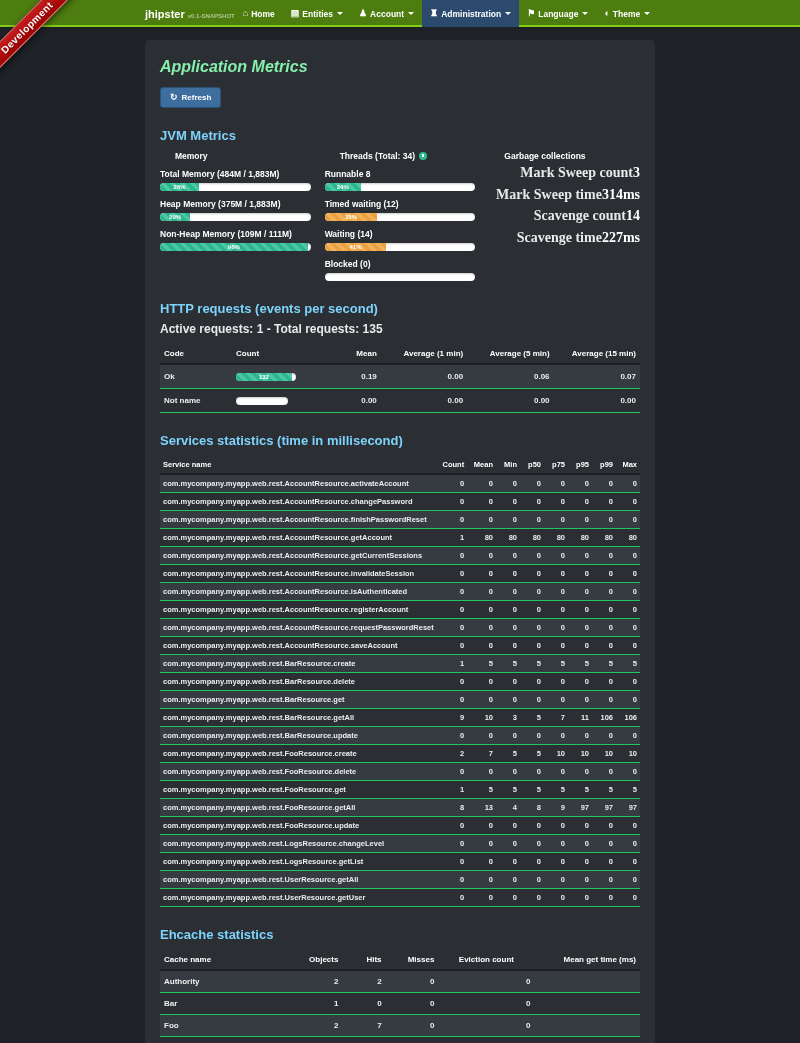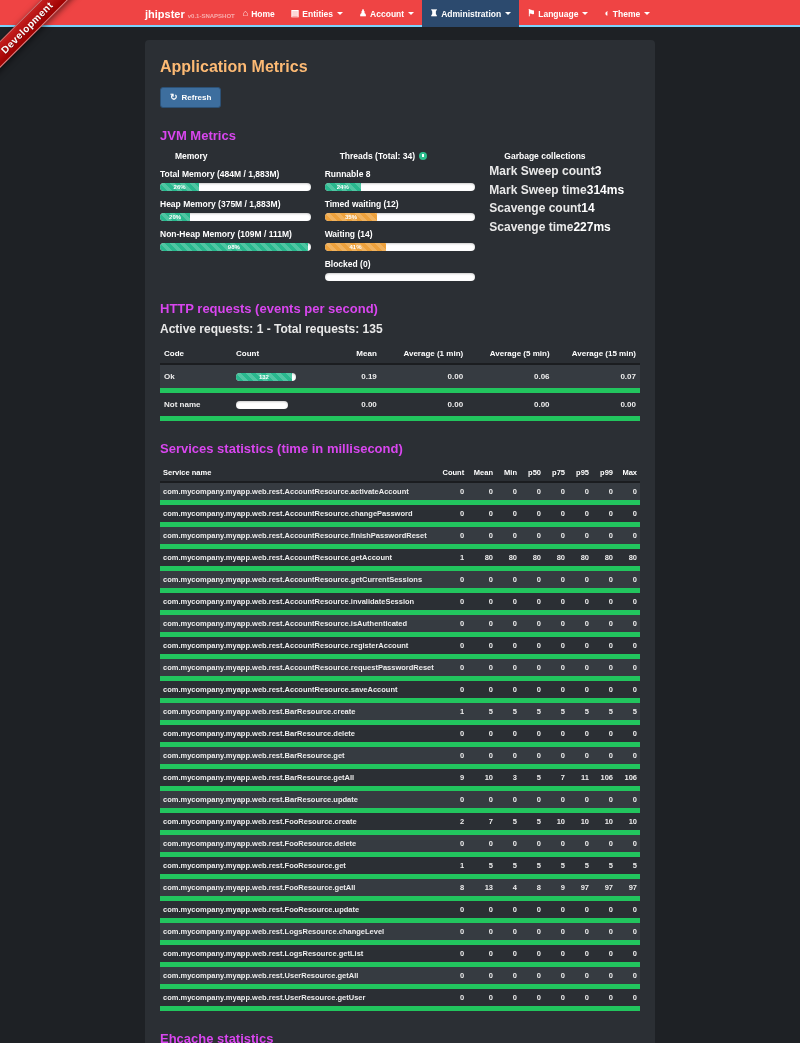--- a/index.html
+++ b/index.html
@@ -18,68 +18,68 @@
     transform:rotate(-45deg);
     background:linear-gradient(#c41e1e,#9e0000);
     color:#fff;font-weight:bold;font-size:10px;letter-spacing:.5px;
     text-align:center;padding:3px 0;
     border-top:1px solid rgba(255,255,255,.45);
     border-bottom:1px solid rgba(255,255,255,.45);
     box-shadow:0 2px 6px rgba(0,0,0,.55);
     text-shadow:0 1px 1px rgba(0,0,0,.4);
   }
   
-  .navbar{height:27px;background:#ef4444;border-bottom:2px solid #7dd3fc;}
+  .navbar{height:27px;background:#4d7c0f;border-bottom:2px solid #84cc16;}
   .nav-container{width:510px;margin:0 auto;height:27px;display:flex;justify-content:space-between;align-items:center;}
   .brand{display:flex;align-items:baseline;cursor:pointer;white-space:nowrap;}
   .brand-name{color:#fff;font-weight:bold;font-size:11px;}
   .brand-version{color:rgba(255,255,255,.55);font-size:6px;margin-left:3px;font-weight:bold;}
   .nav-menu{display:flex;height:27px;}
   .nav-item{display:flex;align-items:center;padding:0 8px;height:27px;color:#fff;font-size:8.5px;font-weight:bold;cursor:pointer;white-space:nowrap;}
   .nav-item.active{background:#2c4a6e;}
   .nav-icon{font-size:9px;margin-right:3px;line-height:1;}
   .caret{display:inline-block;width:0;height:0;border-left:3px solid transparent;border-right:3px solid transparent;border-top:3px solid #fff;margin-left:4px;}
   
   .panel{
     width:510px;margin:13px auto 0;
     background:#2b2f34;border-radius:4px;
     padding:10px 15px 16px;
   }
-  h1.page-title{font-size:16px;color:#fdba74;font-weight:bold;margin:8px 0 10px;}
+  h1.page-title{font-size:16px;color:#86efac;font-weight:bold;margin:8px 0 10px;font-style:italic;}
   .btn-refresh{
     display:inline-flex;align-items:center;gap:4px;
     background:#3d6e9e;border:1px solid #2c5176;border-radius:3px;
     color:#fff;font-size:8px;font-weight:bold;padding:5px 9px;cursor:pointer;
     font-family:"Liberation Sans",sans-serif;
   }
   .refresh-ic{font-size:9px;line-height:1;}
-  h2.section-title{font-size:13px;color:#d946ef;font-weight:bold;margin:20px 0 8px;}
+  h2.section-title{font-size:13px;color:#7dd3fc;font-weight:bold;margin:20px 0 8px;}
   
   .jvm-grid{display:grid;grid-template-columns:1fr 1fr 1fr;column-gap:14px;}
   .col-head{font-size:8.5px;font-weight:bold;color:#fff;margin-bottom:1px;display:flex;align-items:center;gap:4px;padding-left:15px;}
   .bar-label{font-size:8.5px;font-weight:bold;color:#fff;margin:8px 0 4px;}
   .progress{height:8px;background:#fff;border-radius:5px;overflow:hidden;box-shadow:inset 0 1px 2px rgba(0,0,0,.2);}
   .progress-bar{
     height:100%;display:flex;align-items:center;justify-content:center;
     font-size:6px;font-weight:bold;color:#fff;white-space:nowrap;
     background-size:10px 10px;
     background-image:linear-gradient(45deg,rgba(255,255,255,.18) 25%,transparent 25%,transparent 50%,rgba(255,255,255,.18) 50%,rgba(255,255,255,.18) 75%,transparent 75%,transparent);
   }
   .progress-bar.teal{background-color:#29b88e;}
   .progress-bar.orange{background-color:#eda13c;}
   .eye{display:inline-block;width:8px;height:8px;border-radius:50%;
     background:radial-gradient(circle at 50% 45%,#ffffff 0 1.3px,#2dbc8d 1.4px);cursor:pointer;}
-  .kv-row{display:flex;justify-content:flex-start;font-size:12px;font-weight:bold;color:#e9e9e9;line-height:1.55;}
+  .kv-row{display:flex;justify-content:flex-end;font-size:14px;font-weight:bold;color:#e9e9e9;line-height:1.55;font-family:Liberation Serif, serif;}
   .kv-val{color:#fff;}
   
   .summary{font-size:12px;font-weight:bold;color:#e9e9e9;margin:-2px 0 8px;}
   table.tbl{width:100%;border-collapse:collapse;table-layout:fixed;}
   table.tbl th{font-size:8px;color:#fff;font-weight:bold;padding:5px 4px;border-bottom:2px solid #1b1d20;}
   table.tbl td{font-size:8px;color:#ededed;font-weight:bold;padding:5px 4px;overflow:hidden;white-space:nowrap;}
-  table.tbl tbody tr{border-bottom:5px solid #22c55e;}
+  table.tbl tbody tr{border-bottom:1px solid #22c55e;}
   table.tbl tbody tr:nth-child(odd){background:#363b41;}
   th.left,td.left{text-align:left;}
   th.right,td.right{text-align:right;}
   table.http-tbl td{padding:7px 4px;}
   table.svc-tbl th,table.svc-tbl td{font-size:7.5px;padding:4px 3px;}
   table.cache-tbl td{padding:6px 4px;}
   td .progress{margin-top:0;}
 </style>
 </head>
 <body>

